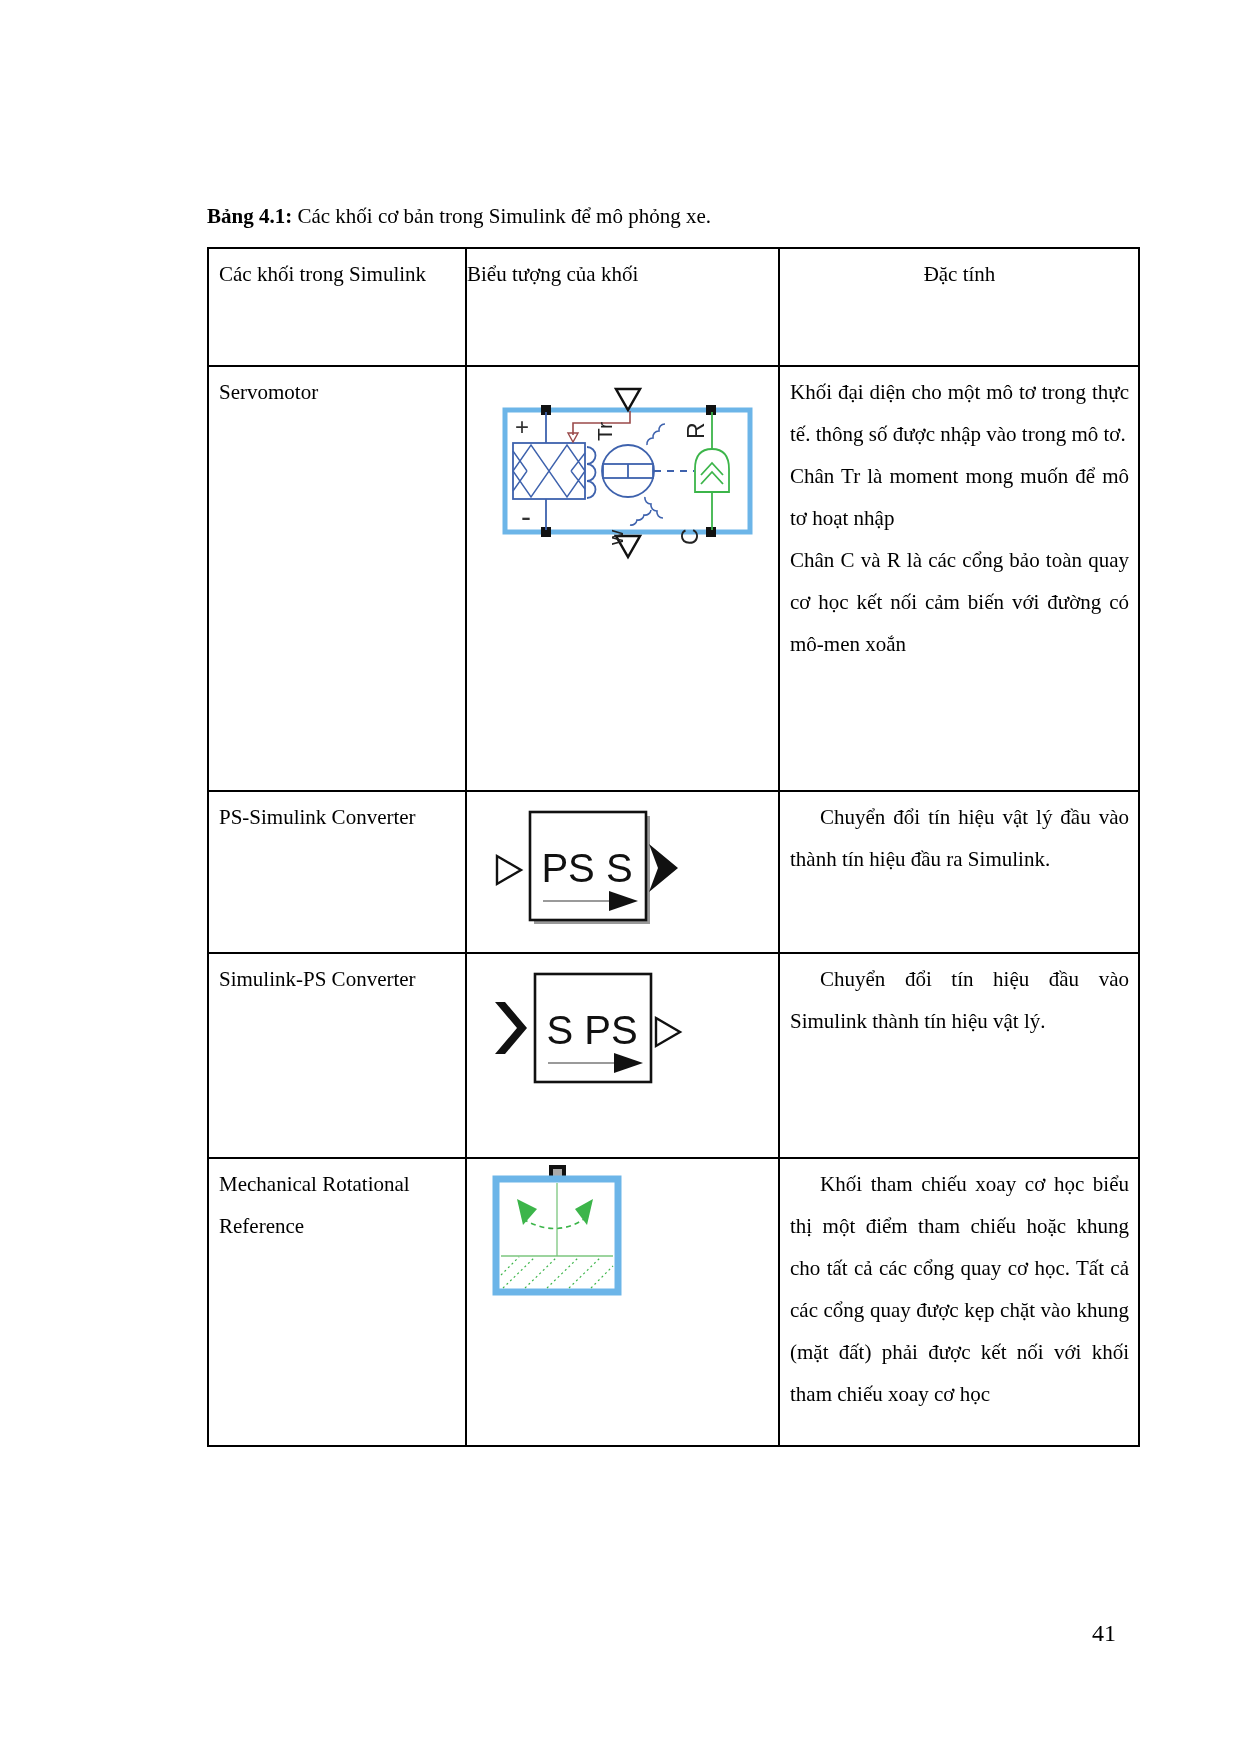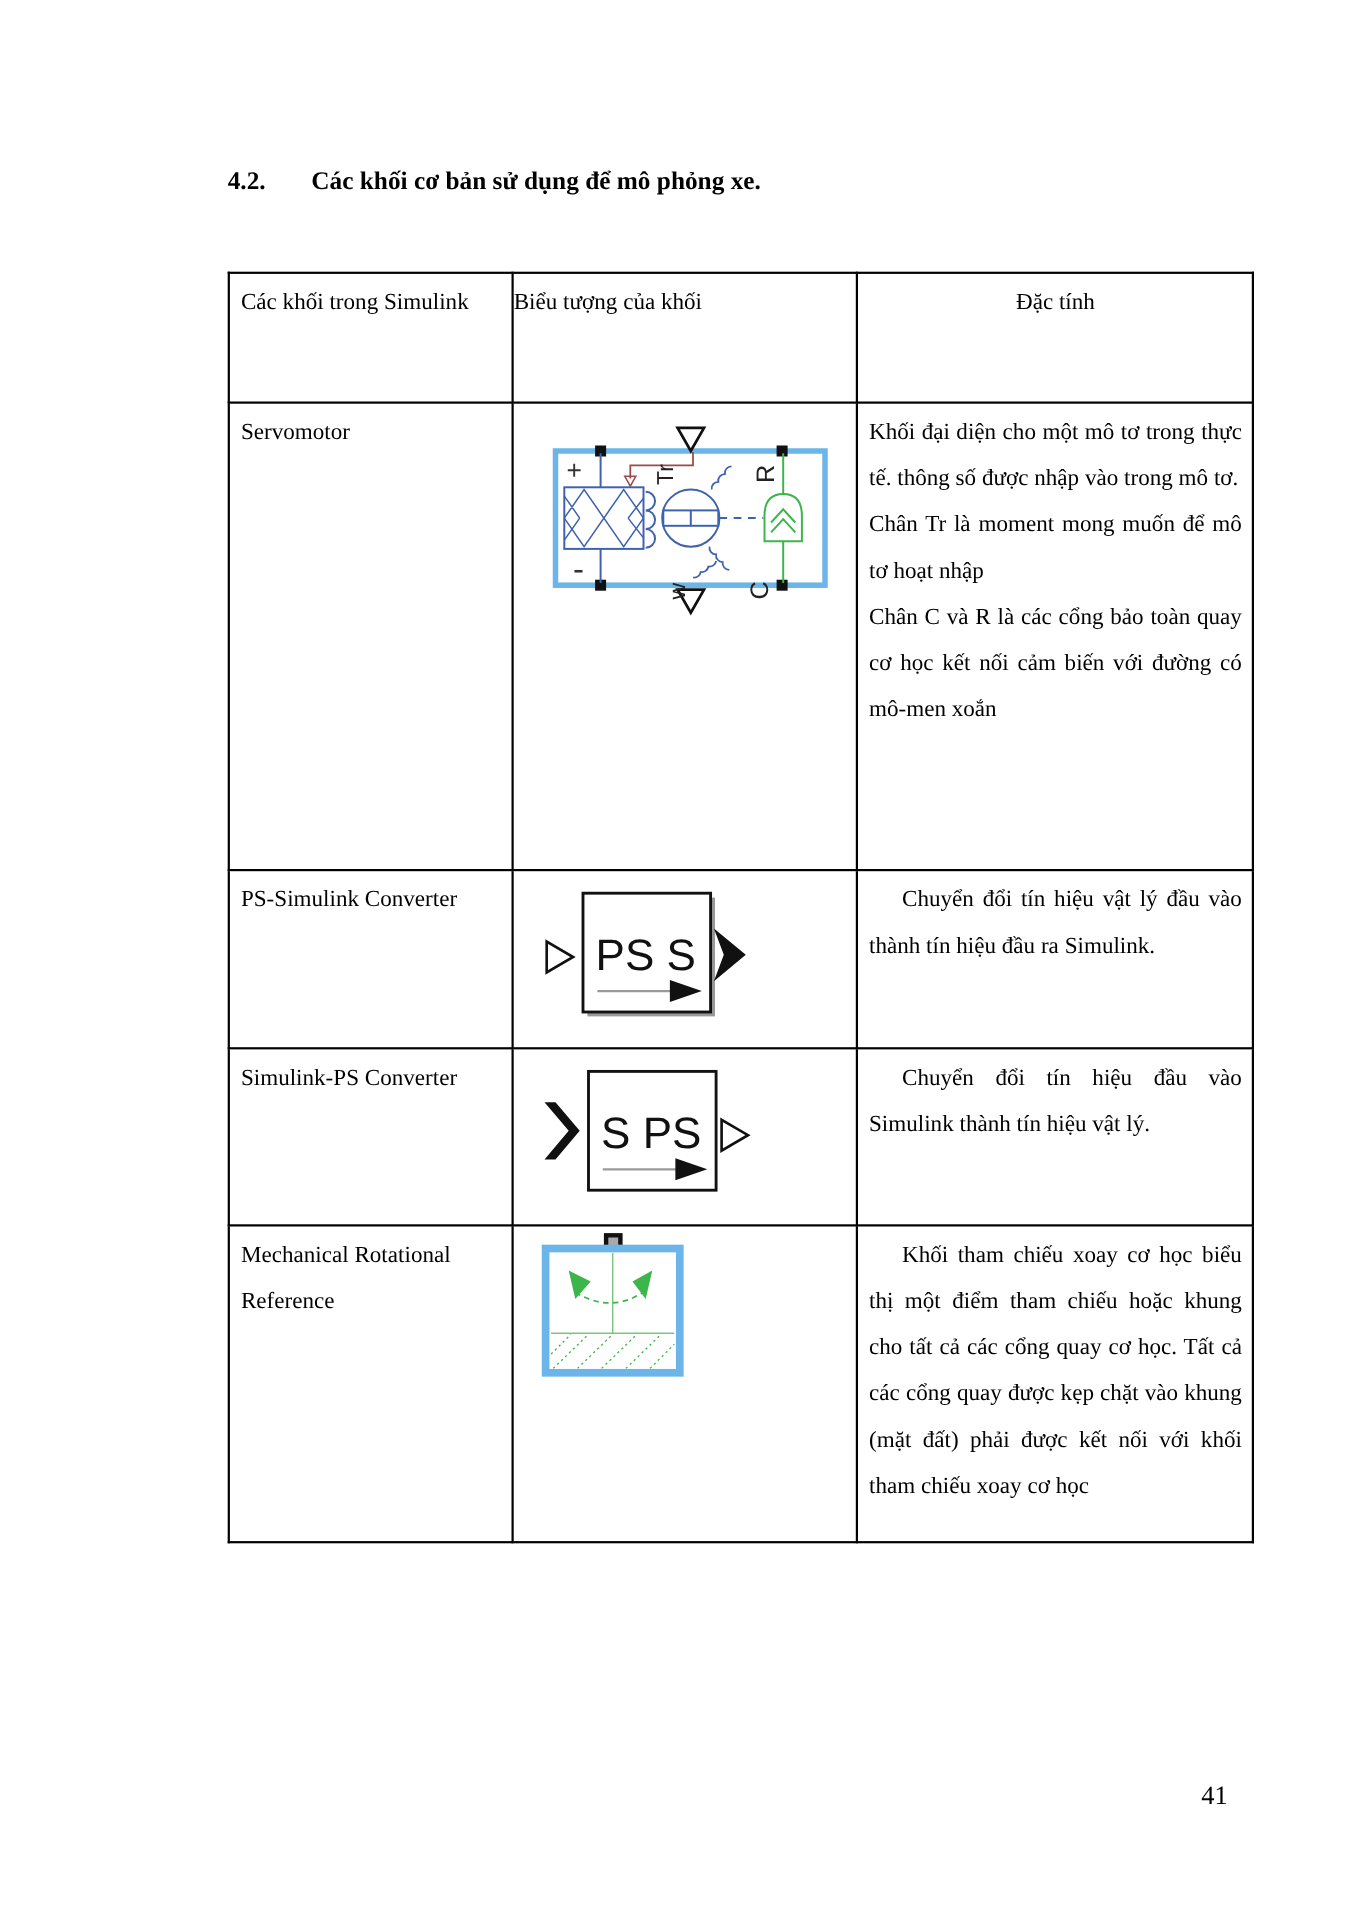--- a/index.html
+++ b/index.html
@@ -49,24 +49,25 @@
     font-size:24px;
   }
   svg text{font-family:"Liberation Sans", sans-serif;}
   svg .blocklabel{font-family:"Liberation Sans", sans-serif;}
 </style>
 </head>
 <body>
 
 <div class="page">
 
-  <div class="heading">
-    <span class="hnum">4.2.</span><span>Các khối cơ bản sử dụng để mô phỏng xe.</span>
+
+  <div class="caption">
+    <span class="cap-label">Bảng 4.1:</span>
+    <span>Các khối cơ bản trong Simulink để mô phỏng xe.</span>
   </div>
-
 
   <table class="blocks">
     <tbody>
         <tr style="height:118px;">
       <td class="c1">Các khối trong Simulink</td>
       <td class="c2" style="padding-left:0;">Biểu tượng của khối</td>
       <td class="c3" style="text-align:center;">Đặc tính</td>
     </tr>
 
     <tr style="height:425px;">
@@ -136,21 +137,21 @@
           <polygon points="118,89 147,99 118,109" fill="#111"></polygon>
           <polygon points="6,54 6,82 30,68" fill="#fff" stroke="#111" stroke-width="2.4"></polygon>
           <path d="M158,42 L187,66 L158,90 L167,66 Z" fill="#111"></path>
         </svg>
       </td>
       <td class="c3">
         <p class="indent">Chuyển đổi tín hiệu vật lý đầu vào thành tín hiệu đầu ra Simulink.</p>
       </td>
     </tr>
 
-    <tr style="height:161px;">
+    <tr style="height:205px;">
       <td class="c1">Simulink-PS Converter</td>
       <td class="c2">
         <svg class="icon-conv" width="200" height="126" viewBox="0 0 200 126">
           <path d="M4,38 L14,38 L36,64 L14,90 L4,90 L26,64 Z" fill="#111"></path>
           <rect x="44" y="10" width="116" height="108" fill="#fff" stroke="#111" stroke-width="2.6"></rect>
           <text class="blocklabel" x="101" y="80" font-size="40" text-anchor="middle" fill="#111">S PS</text>
           <line x1="57" y1="99" x2="127" y2="99" stroke="#9a9a9a" stroke-width="2"></line>
           <polygon points="123,89 152,99 123,109" fill="#111"></polygon>
           <polygon points="165,54 165,82 189,68" fill="#fff" stroke="#111" stroke-width="2.4"></polygon>
         </svg>

